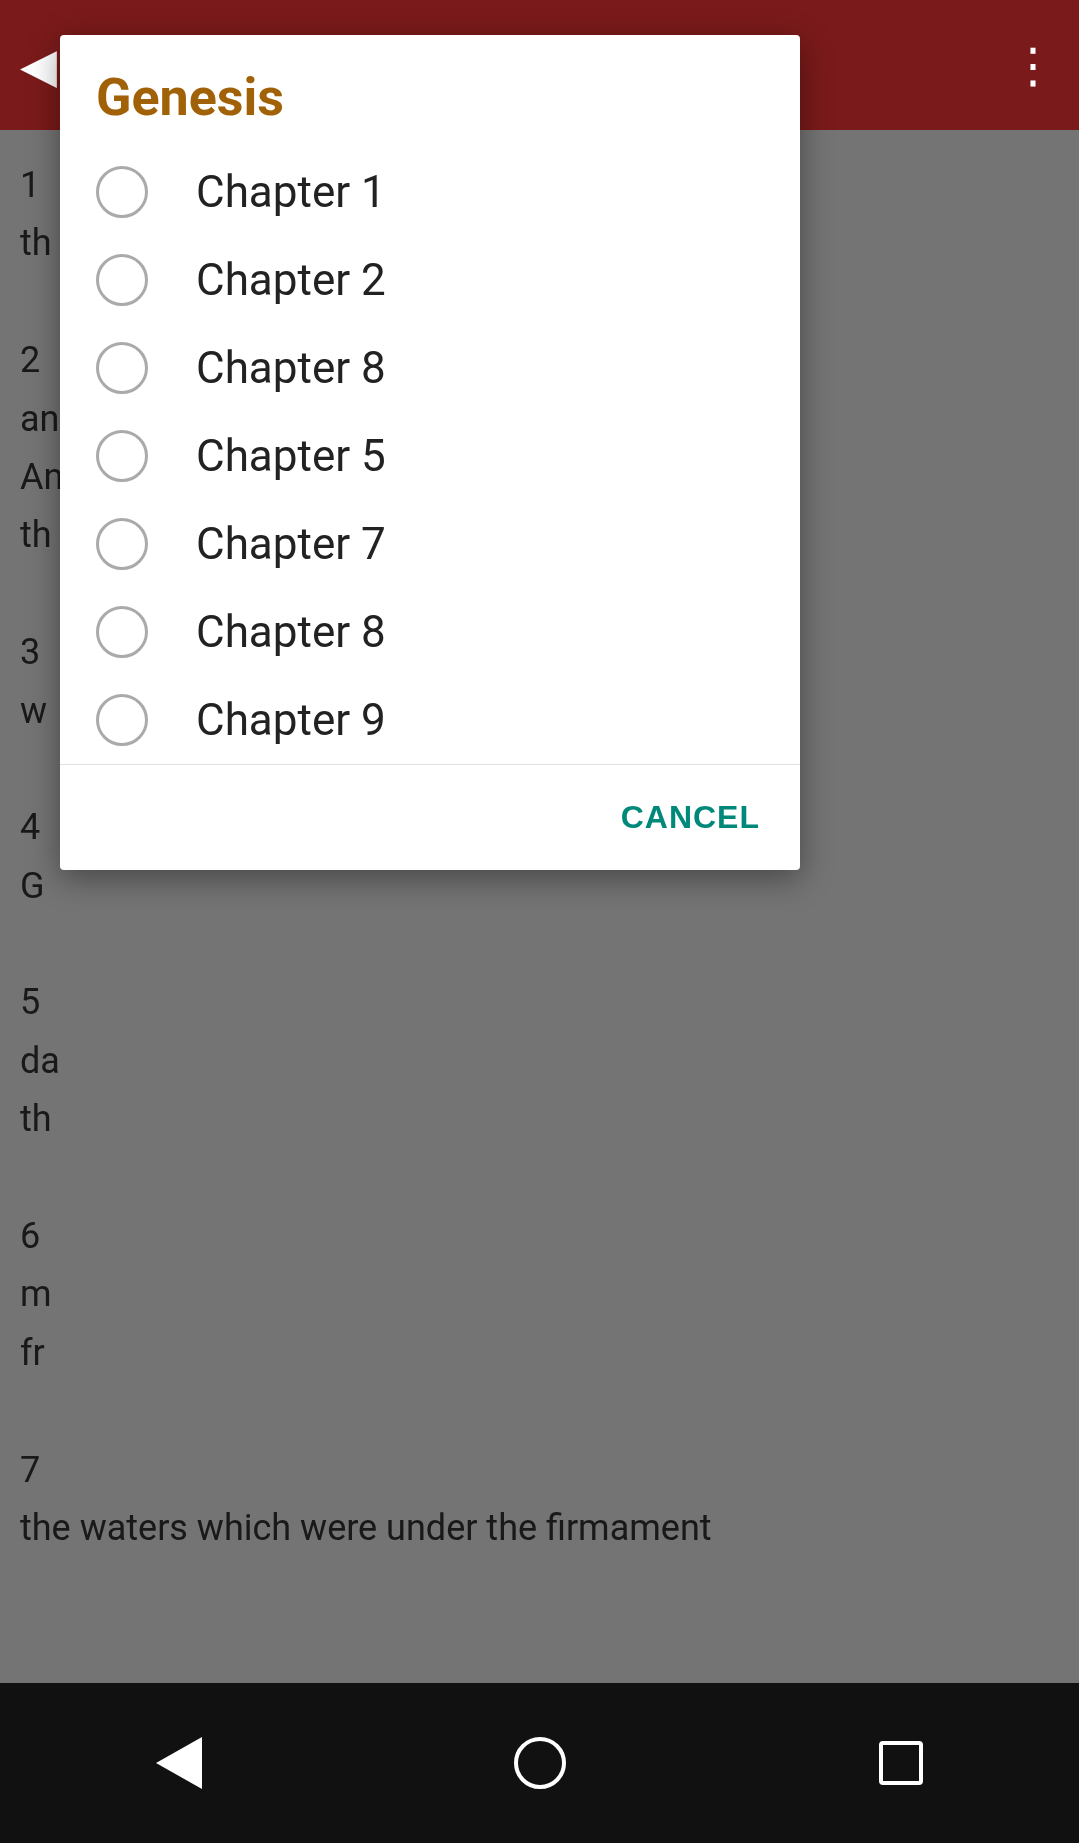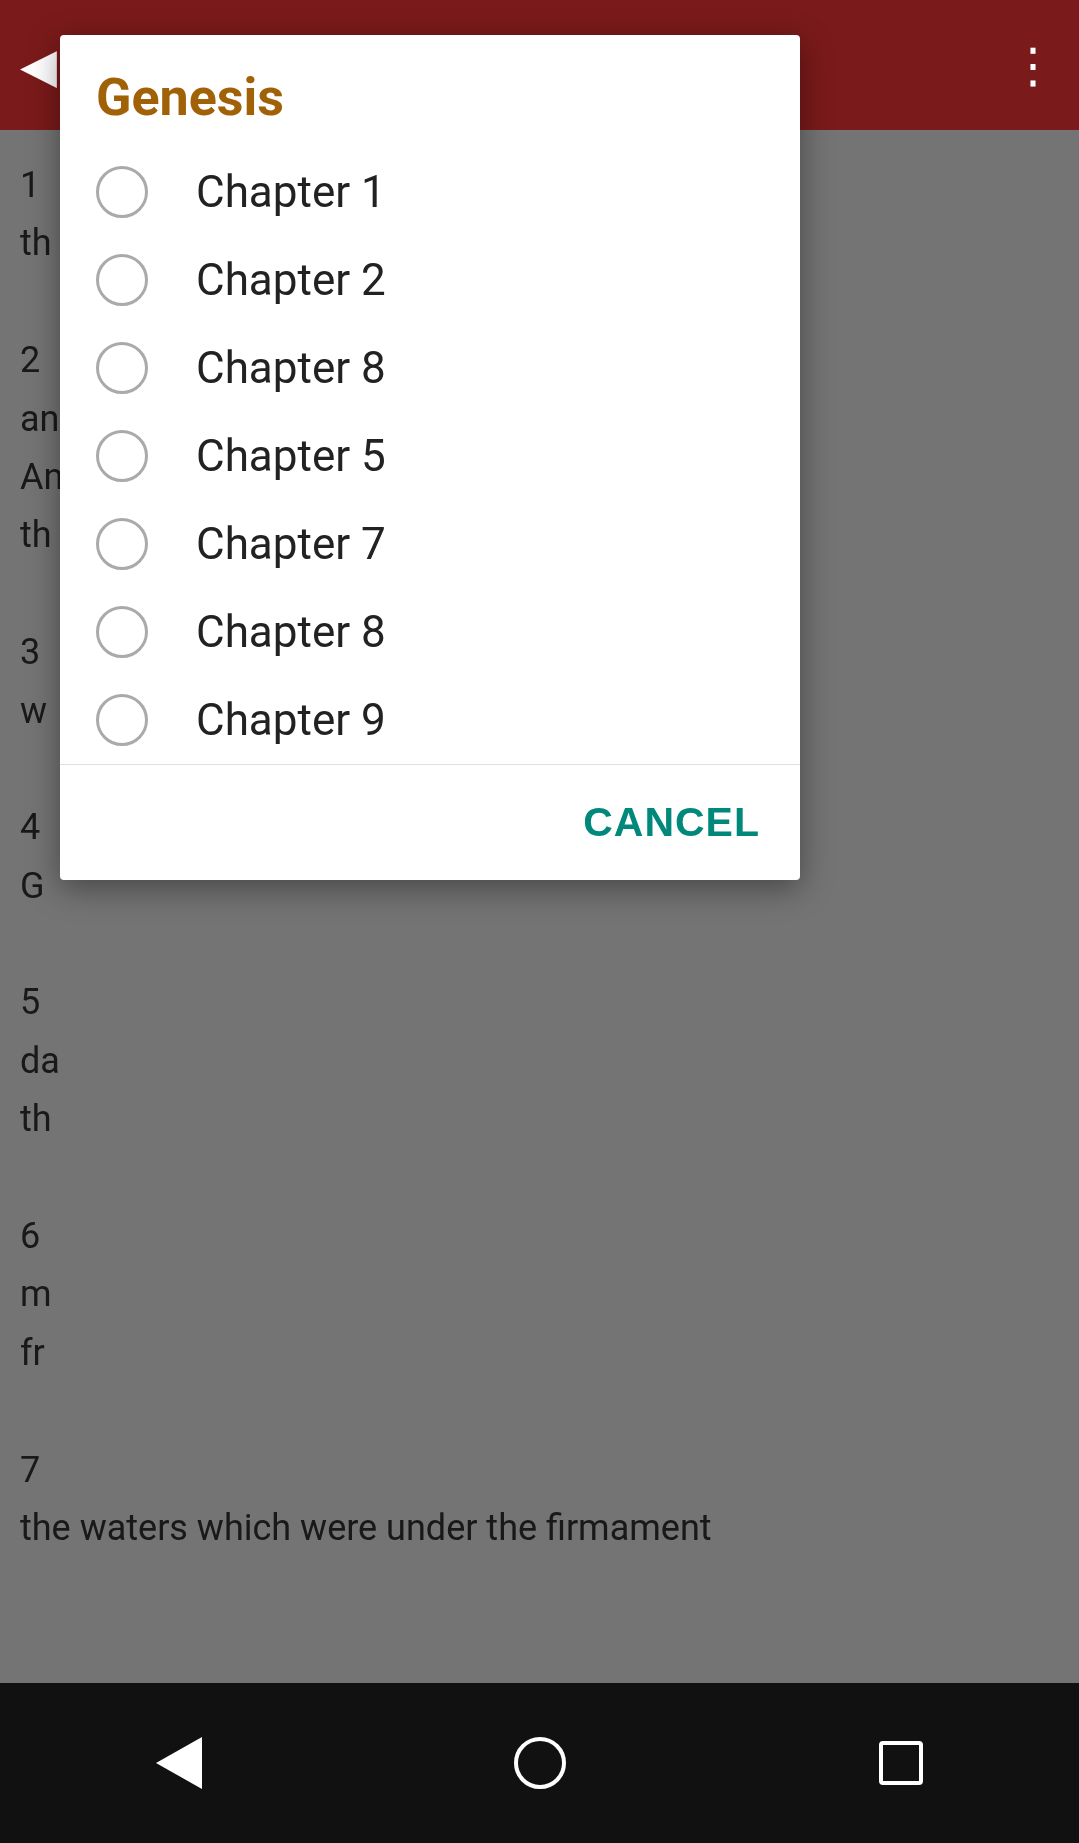--- a/index.html
+++ b/index.html
@@ -112,21 +112,21 @@
     }
 
     .dialog-actions {
       padding: 24px 36px;
       display: flex;
       justify-content: flex-end;
       align-items: center;
     }
 
     .cancel-button {
-      font-size: 41px;
+      font-size: 32px;
       font-weight: bold;
       color: #00897B;
       background: none;
       border: none;
       cursor: pointer;
       letter-spacing: 1px;
       padding: 10px 4px;
     }
 
     

